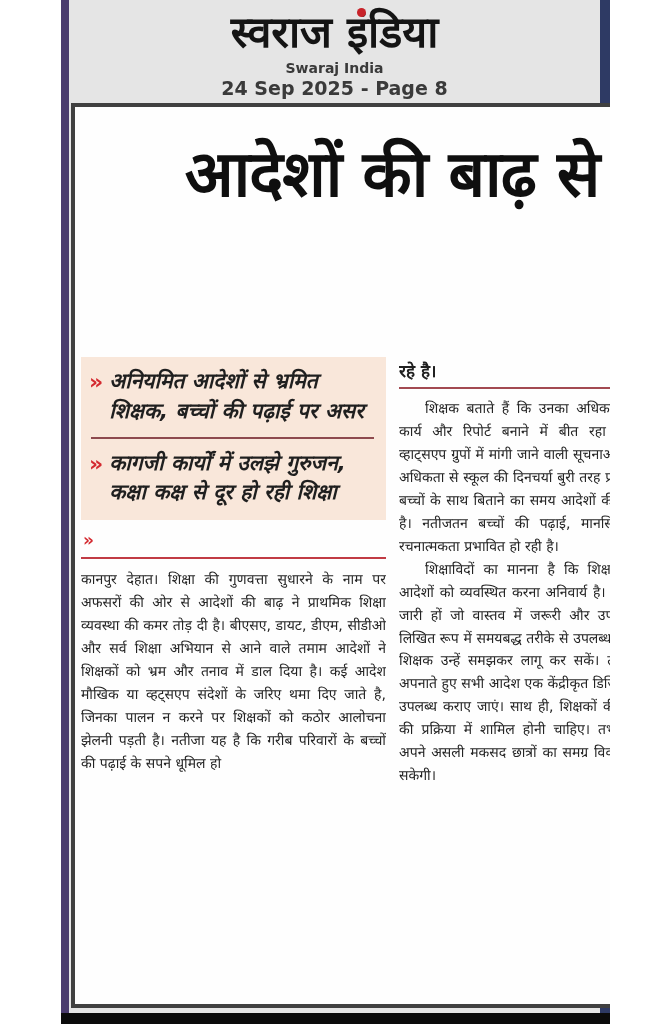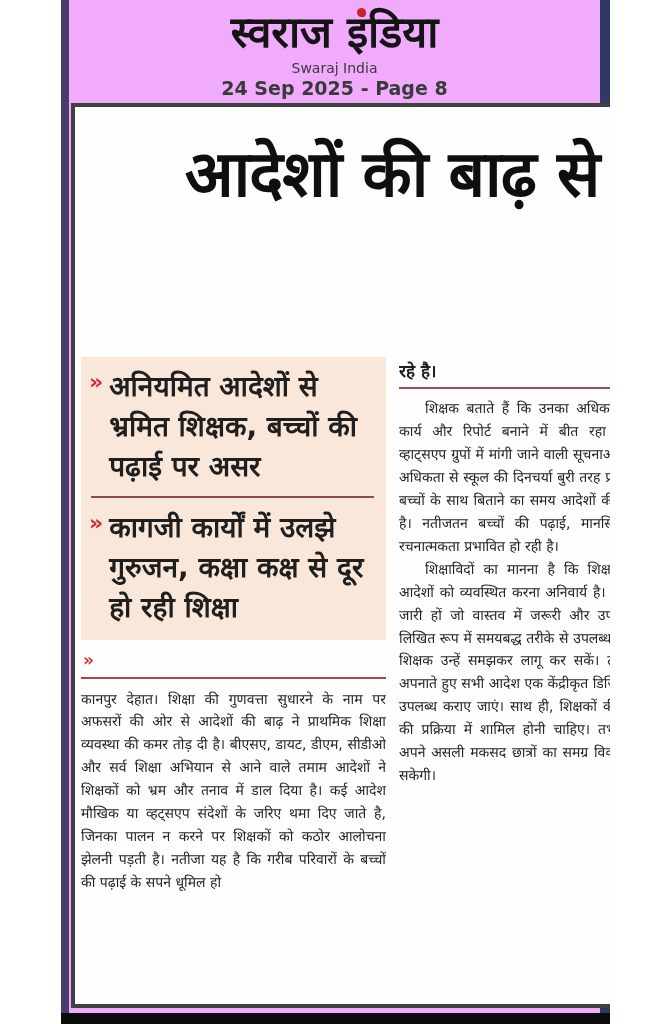--- a/index.html
+++ b/index.html
@@ -1,40 +1,40 @@
 <!DOCTYPE html>
 <html lang="hi"><head>
 <meta charset="utf-8">
 <style>
   * { margin:0; padding:0; box-sizing:border-box; }
   html,body { background:#ffffff; }
   body { font-family:"DejaVu Sans","Liberation Sans",sans-serif; }
 
   .page{
     position:relative; width:549px; height:1024px;
-    background:#f0abfc; overflow:hidden; margin:0 auto;
+    background:#e5e5e5; overflow:hidden; margin:0 auto;
     color:#1c1c1c;
   }
 
   
   .edge-left{ position:absolute; left:0; top:0; width:8px; height:100%; background:#4b3c6e; }
   .edge-right{ position:absolute; right:0; top:0; width:10px; height:100%; background:#2e3a64; }
   .bottom-strip{ position:absolute; left:0; bottom:0; width:100%; height:11px; background:#0b0b0b; z-index:5; }
 
   
   .masthead{ position:absolute; top:6px; left:8px; right:10px; text-align:center; }
   .masthead-title{
     font-size:43px; font-weight:800; color:#141414; letter-spacing:0px;
     line-height:1.25; position:relative; display:inline-block;
   }
   .masthead-dot{
     position:absolute; top:2px; left:61%; width:9px; height:9px;
     background:#c8232a; border-radius:50%;
   }
-  .masthead-sub{ font-size:14px; font-weight:400; color:#3a3a3a; line-height:1.25; }
+  .masthead-sub{ font-size:14px; font-weight:700; color:#3a3a3a; line-height:1.25; }
   .masthead-date{ font-size:19px; font-weight:700; color:#3a3a3a; line-height:1.25; }
 
   
   .article-frame{
     position:absolute; left:10px; top:103px; width:642px; height:905px;
     border:4px solid #404040; background:#fefefe; overflow:hidden;
     padding:6px 6px 4px 6px;
   }
 
   .headline{ text-align:center; padding-top:2px; height:244px; overflow:hidden; }
@@ -50,21 +50,21 @@
   
   .callout{
     background:#f9e7da; padding:10px 10px 12px 8px; margin-bottom:8px;
   }
   .callout-item{ display:flex; align-items:flex-start; }
   .callout-marker{
     color:#d42a30; font-weight:800; font-size:22px; line-height:1.4;
     margin-right:6px; flex:0 0 auto;
   }
   .callout-text{
-    font-size:28px; font-weight:700; color:#1f1f1f; line-height:1.42;
+    font-size:21px; font-weight:700; color:#1f1f1f; line-height:1.42;font-style:italic;
   }
   .callout-divider{ height:2px; background:#8e4a4e; margin:10px 2px 10px 2px; }
 
   
   .byline{ display:flex; align-items:center; padding:2px 0 2px 2px; }
   .byline-marker{ color:#d42a30; font-weight:800; font-size:17px; margin-right:6px; }
   .byline-text{ font-size:16px; font-weight:700; color:#222; }
   .byline-rule{ height:2px; background:#c13b44; margin:5px 0 9px 0; }
 
   

